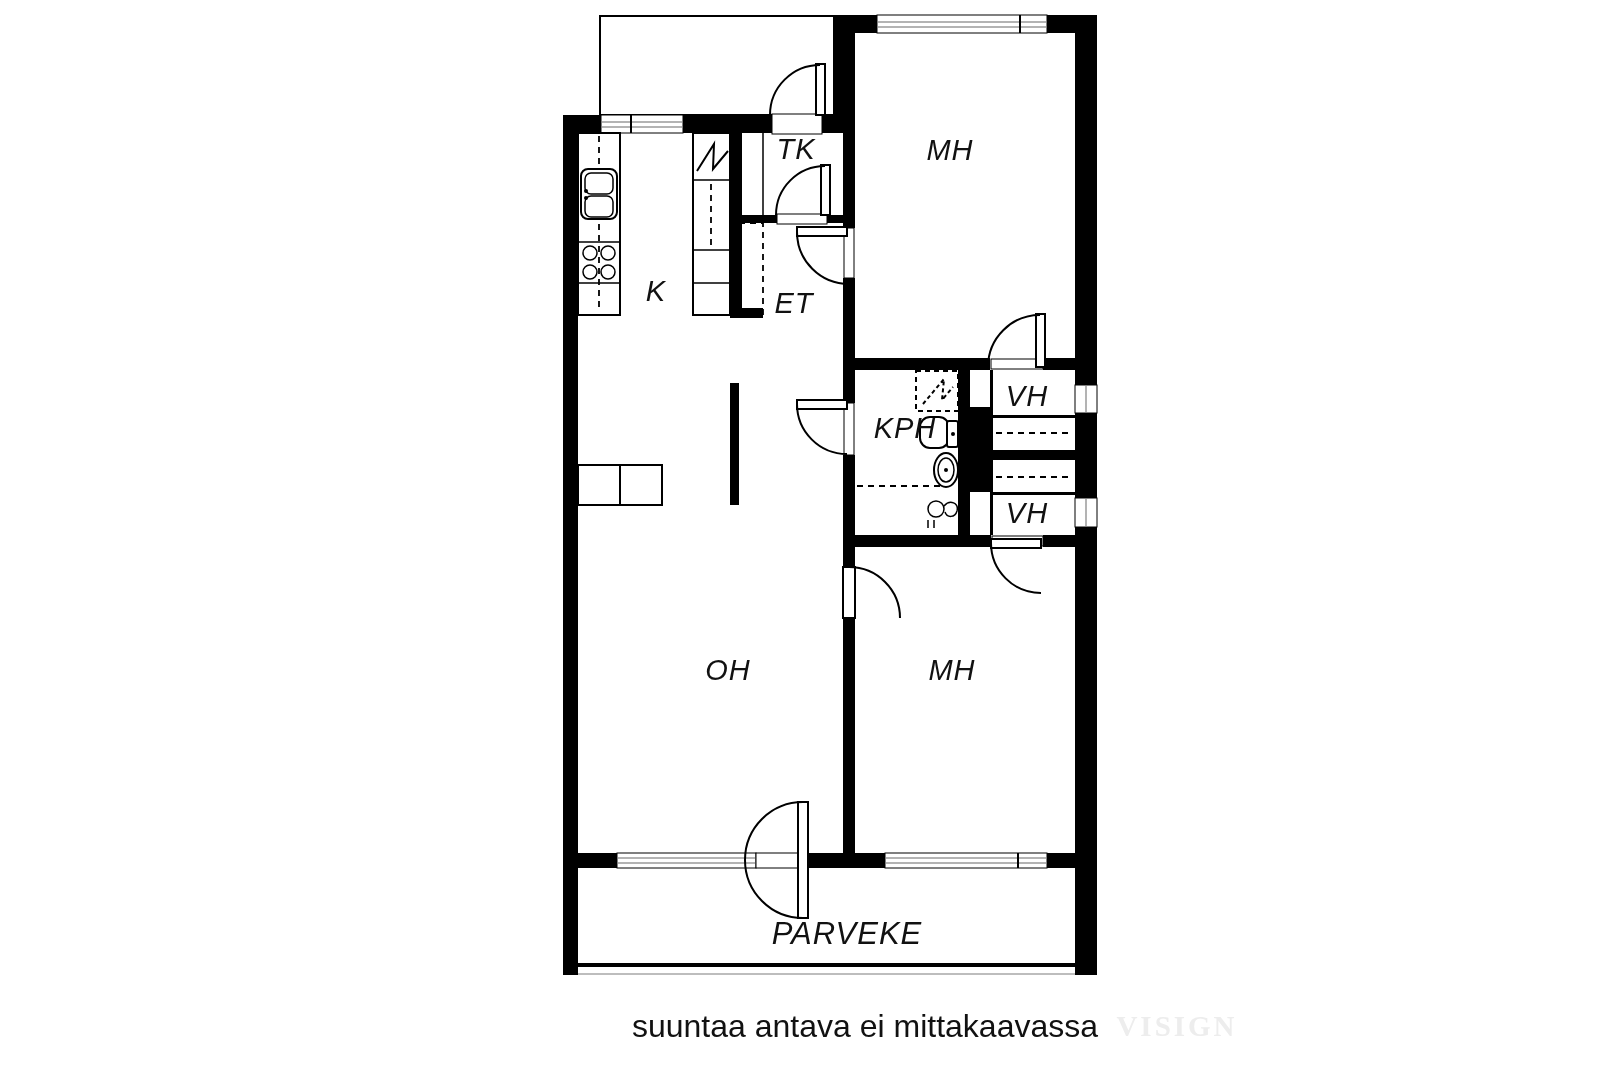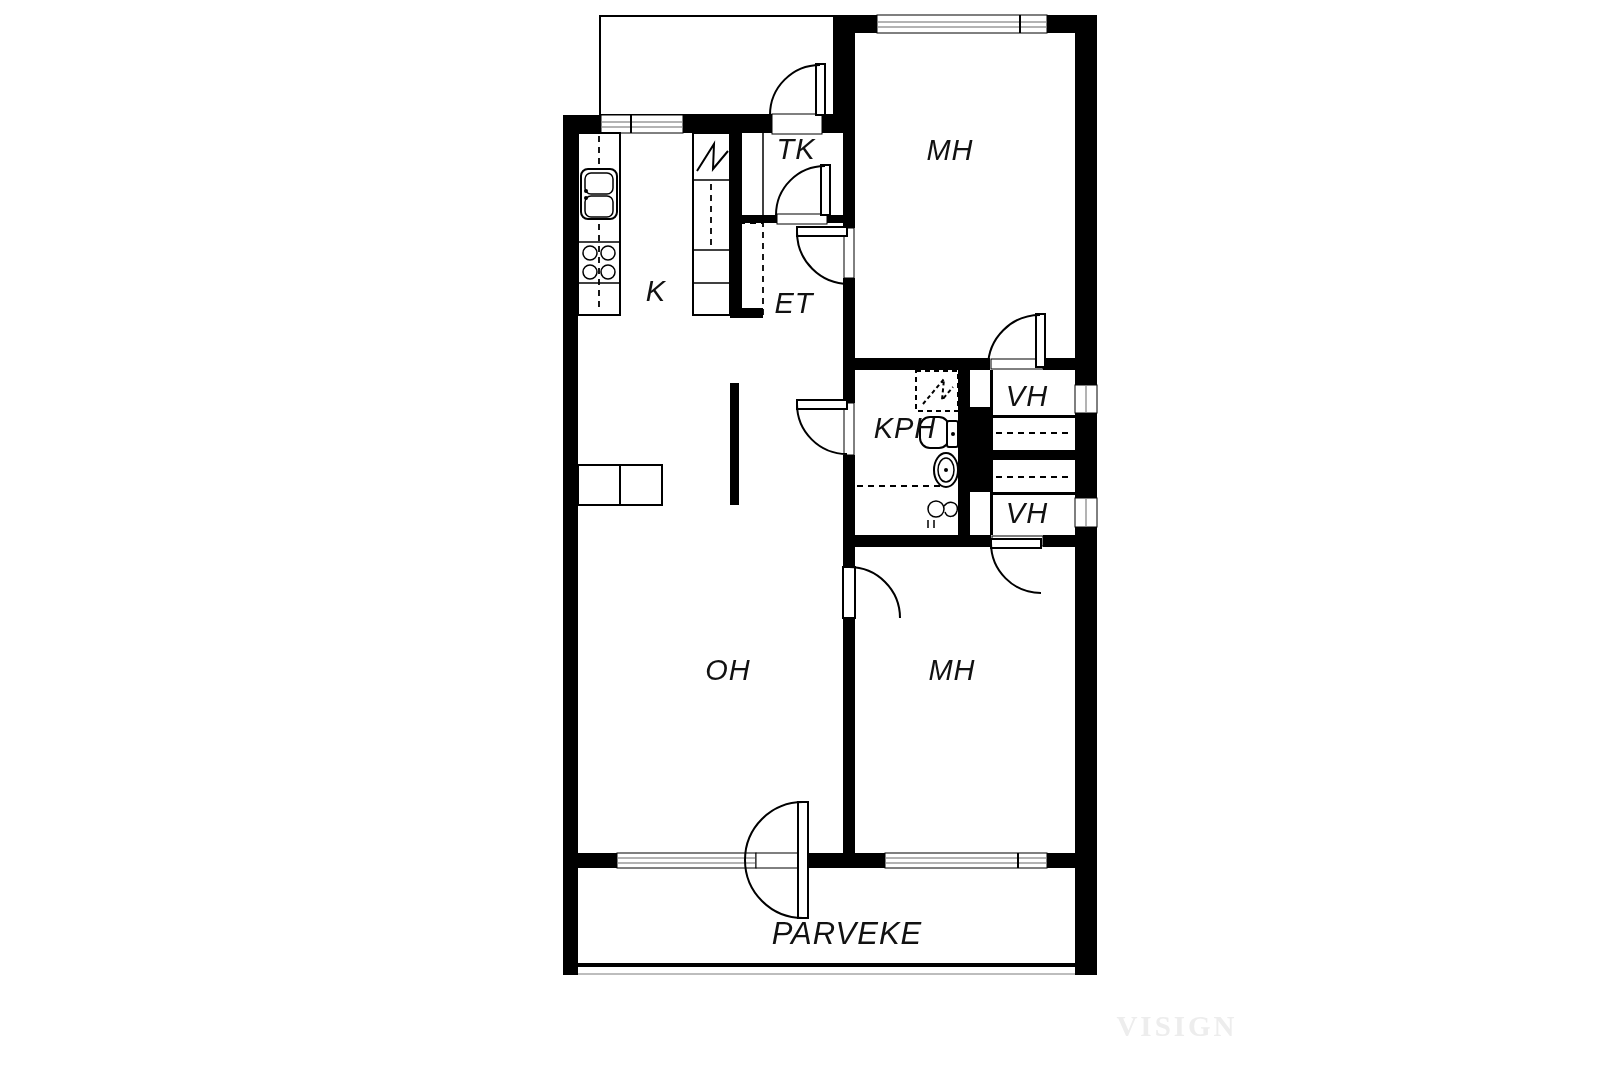--- a/index.html
+++ b/index.html
@@ -233,14 +233,15 @@
   <span class="room-label" style="left:796px;top:149px">TK</span>
   <span class="room-label" style="left:794px;top:303px">ET</span>
   <span class="room-label" style="left:950px;top:150px">MH</span>
   <span class="room-label" style="left:905px;top:428px">KPH</span>
   <span class="room-label" style="left:1027px;top:396px">VH</span>
   <span class="room-label" style="left:1027px;top:513px">VH</span>
   <span class="room-label" style="left:728px;top:670px">OH</span>
   <span class="room-label" style="left:952px;top:670px">MH</span>
   <span class="room-label big-label" style="left:847px;top:934px">PARVEKE</span>
 
+  <div id="caption" style="left:865px;top:1026px">suuntaa antava ei mittakaavassa</div>
   <div id="watermark" style="left:1177px;top:1026px">VISIGN</div>
 </div>
 
 </body></html>

